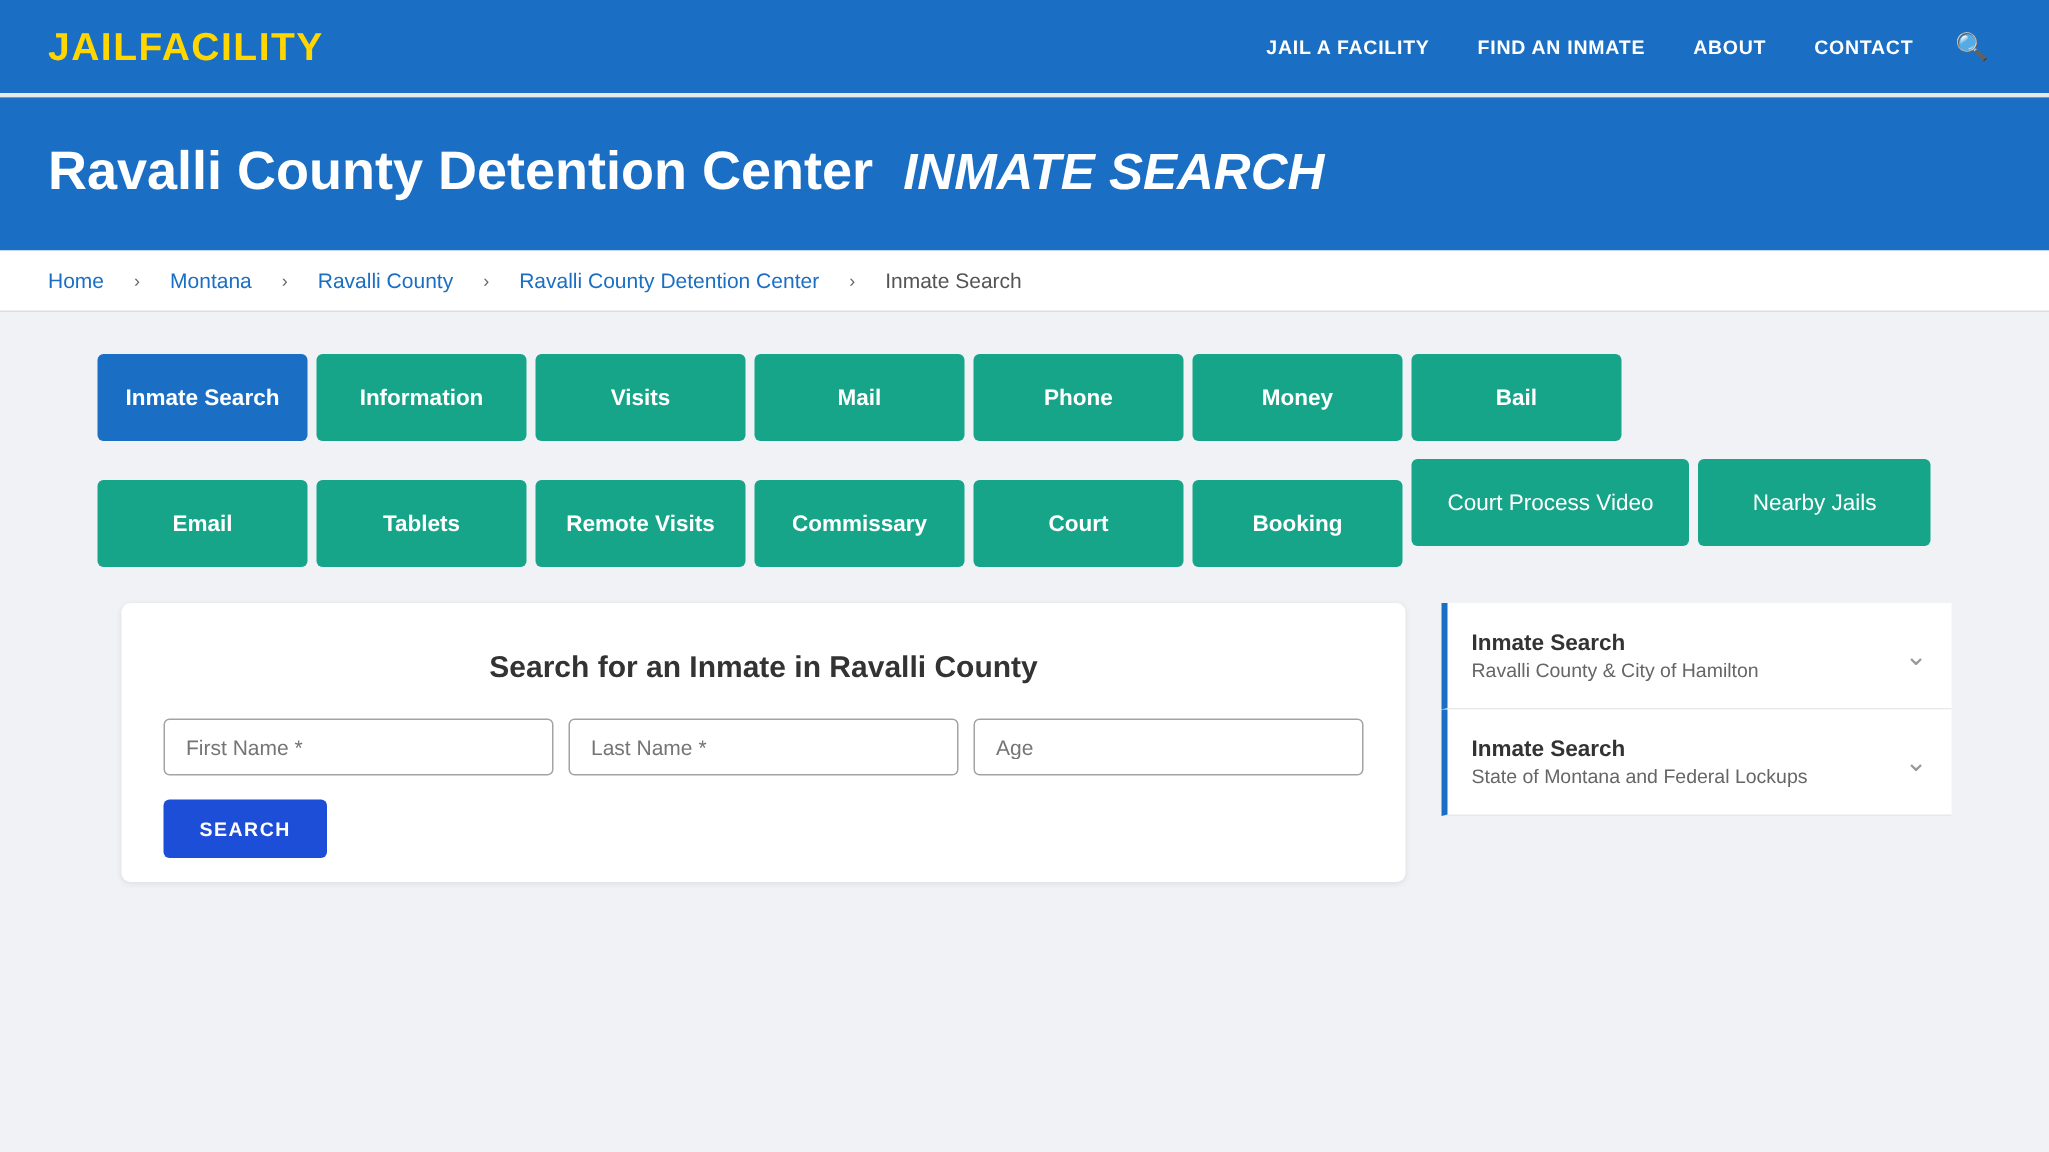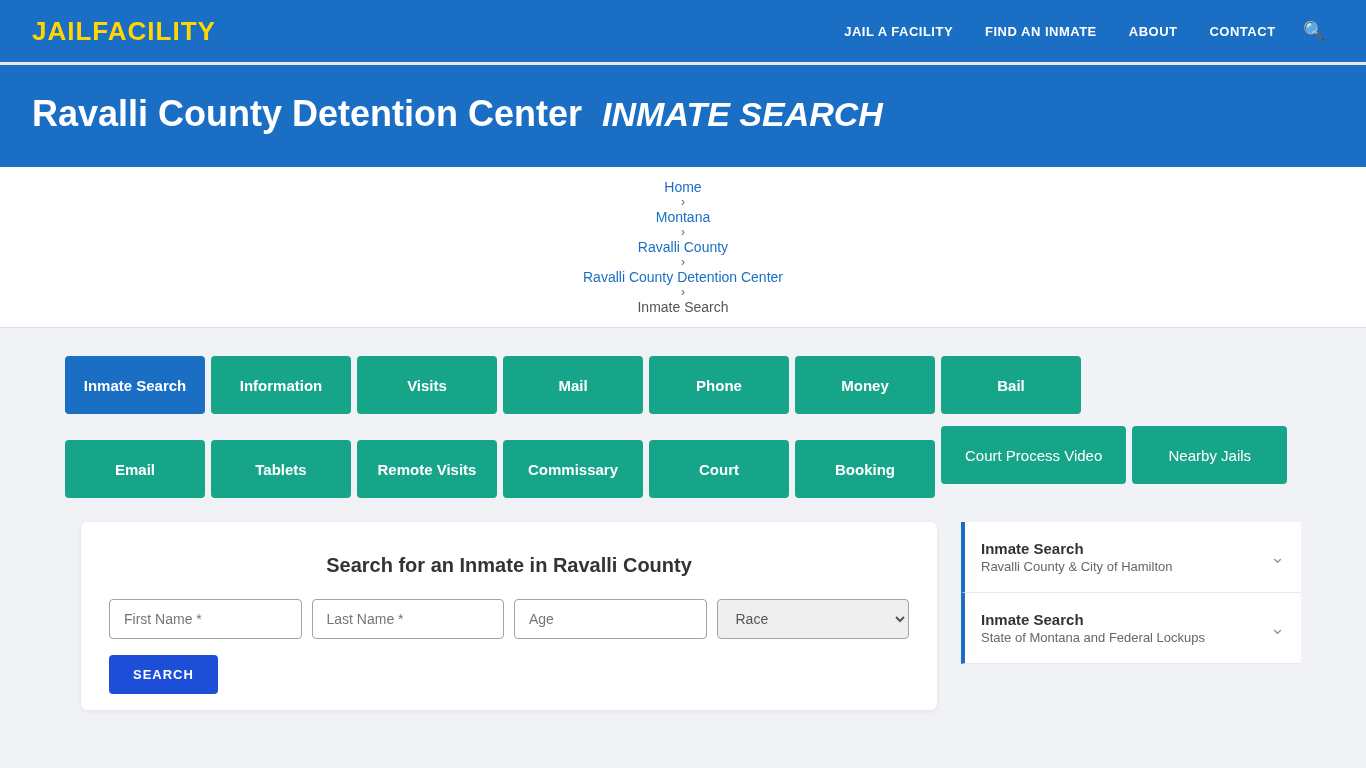--- a/index.html
+++ b/index.html
@@ -62,24 +62,23 @@
 
     
     .breadcrumb-bar {
       background: #fff;
       padding: 12px 32px;
       border-bottom: 1px solid #ddd;
     }
     .breadcrumb {
       display: flex;
       align-items: center;
-      gap: 0;
+      gap: 20px;
       font-size: 14px;
       flex-wrap: wrap;
-      flex-direction: column;
     }
     .breadcrumb a { color: #1a6fc4; text-decoration: none; }
     .breadcrumb .sep { color: #666; font-size: 12px; }
     .breadcrumb .current { color: #555; }
 
     
     .main {
       max-width: 1300px;
       margin: 0 auto;
       padding: 28px 32px;
@@ -280,29 +279,20 @@
   </div>
 
   <div class="content-row">
 
     <div class="search-box">
       <h2 class="search-box-title">Search for an Inmate in Ravalli County</h2>
       <div class="search-fields">
         <input type="text" placeholder="First Name *" style="">
         <input type="text" placeholder="Last Name *" style="">
         <input type="text" placeholder="Age" style="">
-        <select>
-          <option>Race</option>
-          <option>White</option>
-          <option>Black</option>
-          <option>Hispanic</option>
-          <option>Asian</option>
-          <option>Native American</option>
-          <option>Other</option>
-        </select>
       </div>
       <button class="search-btn">SEARCH</button>
     </div>
 
     <div class="sidebar">
       <div class="sidebar-item">
         <div class="sidebar-item-text">
           <div class="title">Inmate Search</div>
           <div class="subtitle">Ravalli County &amp; City of Hamilton</div>
         </div>

